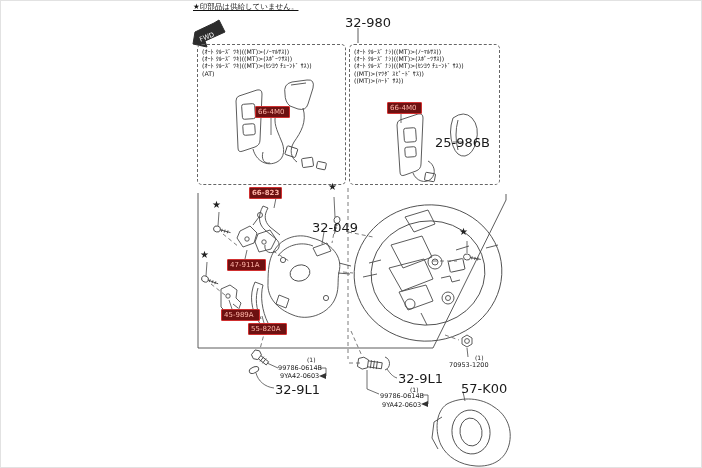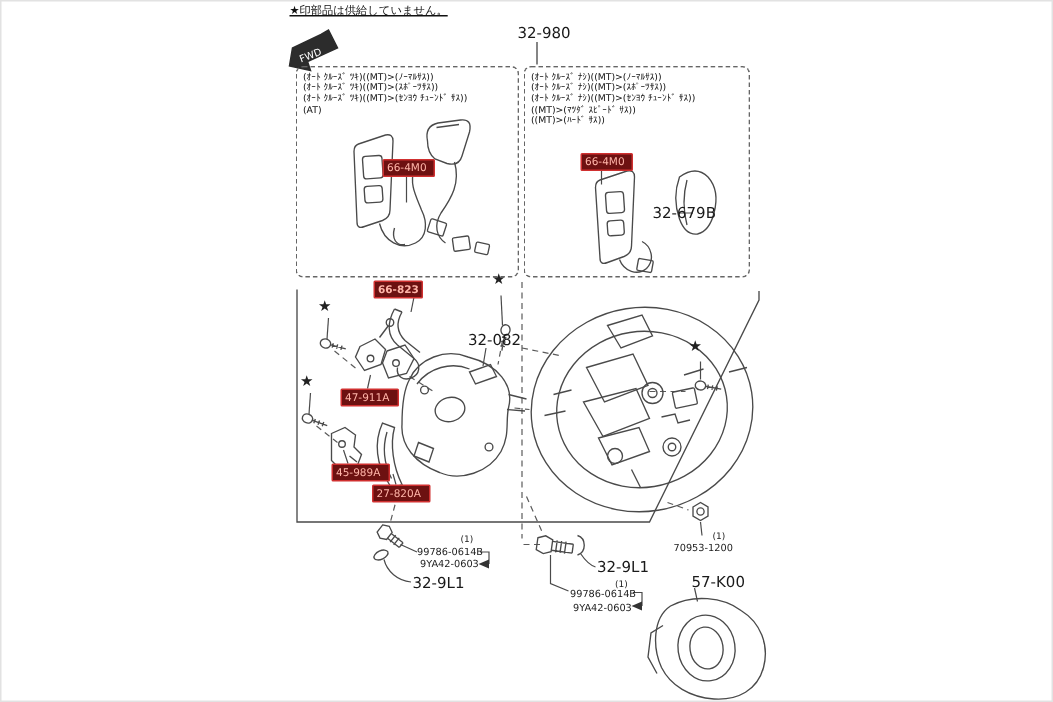--- a/index.html
+++ b/index.html
@@ -4,21 +4,21 @@
 <style>
   html,body{margin:0;padding:0;background:#fff;}
   #stage{
     position:relative;width:702px;height:468px;background:#ffffff;
     font-family:"DejaVu Sans","Liberation Sans",sans-serif;
     box-sizing:border-box;border:1px solid #e2e2e2;overflow:hidden;
     color:#1a1a1a;
   }
   #art{position:absolute;left:0;top:0;}
   .note{position:absolute;left:192px;top:1px;font-size:7.5px;color:#111;white-space:nowrap;text-decoration:underline;}
-  .pn{position:absolute;font-size:10px;color:#1a1a1a;white-space:nowrap;line-height:9px;}
+  .pn{position:absolute;font-size:13px;color:#1a1a1a;white-space:nowrap;line-height:9px;}
   .pn.small{font-size:6.5px;}
   .qty{position:absolute;font-size:6px;color:#1a1a1a;white-space:nowrap;line-height:7px;}
   .hl{
     position:absolute;height:10px;line-height:10px;padding:0 2px;font-size:7px;
     background:var(--hl-bg,#6d1111);border:1px solid var(--hl-border,#d03030);
     color:var(--hl-text,#ffb4a8);white-space:nowrap;border-radius:1px;
     cursor:pointer;
   }
   .star{position:absolute;font-size:10px;line-height:10px;color:#222;}
   .vbox{
@@ -231,24 +231,24 @@
     <div class="line">(ｵｰﾄ ｸﾙｰｽﾞ ﾅｼ)((MT)&gt;(ｾﾝﾖｳ ﾁｭｰﾝﾄﾞ ｻｽ))</div>
     <div class="line">((MT)&gt;(ﾏﾂﾀﾞ ｽﾋﾟｰﾄﾞ ｻｽ))</div>
     <div class="line">((MT)&gt;(ﾊｰﾄﾞ ｻｽ))</div>
   </div>
 
   <div class="hl" style="left:254px;top:105px;width:29px;">66-4M0</div>
   <div class="hl" style="left:386px;top:101px;width:29px;">66-4M0</div>
   <div class="hl" style="left:248px;top:186px;width:27px;font-weight:bold;">66-823</div>
   <div class="hl" style="left:226px;top:258px;width:33px;">47-911A</div>
   <div class="hl" style="left:220px;top:308px;width:33px;">45-989A</div>
-  <div class="hl" style="left:247px;top:322px;width:33px;">27-820A</div>
-
-  <div class="pn" style="left:434px;top:137px;">32-679B</div>
-  <div class="pn" style="left:311px;top:222px;">32-082</div>
+  <div class="hl" style="left:247px;top:322px;width:33px;">55-820A</div>
+
+  <div class="pn" style="left:434px;top:137px;">25-986B</div>
+  <div class="pn" style="left:311px;top:222px;">32-049</div>
   <div class="pn" style="left:460px;top:383px;">57-K00</div>
 
   <div class="qty" style="left:306px;top:355px;">(1)</div>
   <div class="pn small" style="left:277px;top:363px;">99786-0614B</div>
   <div class="pn small" style="left:279px;top:371px;">9YA42-0603</div>
   <div class="pn" style="left:274px;top:384px;">32-9L1</div>
 
   <div class="pn" style="left:397px;top:373px;">32-9L1</div>
   <div class="qty" style="left:409px;top:385px;">(1)</div>
   <div class="pn small" style="left:379px;top:391px;">99786-0614B</div>

